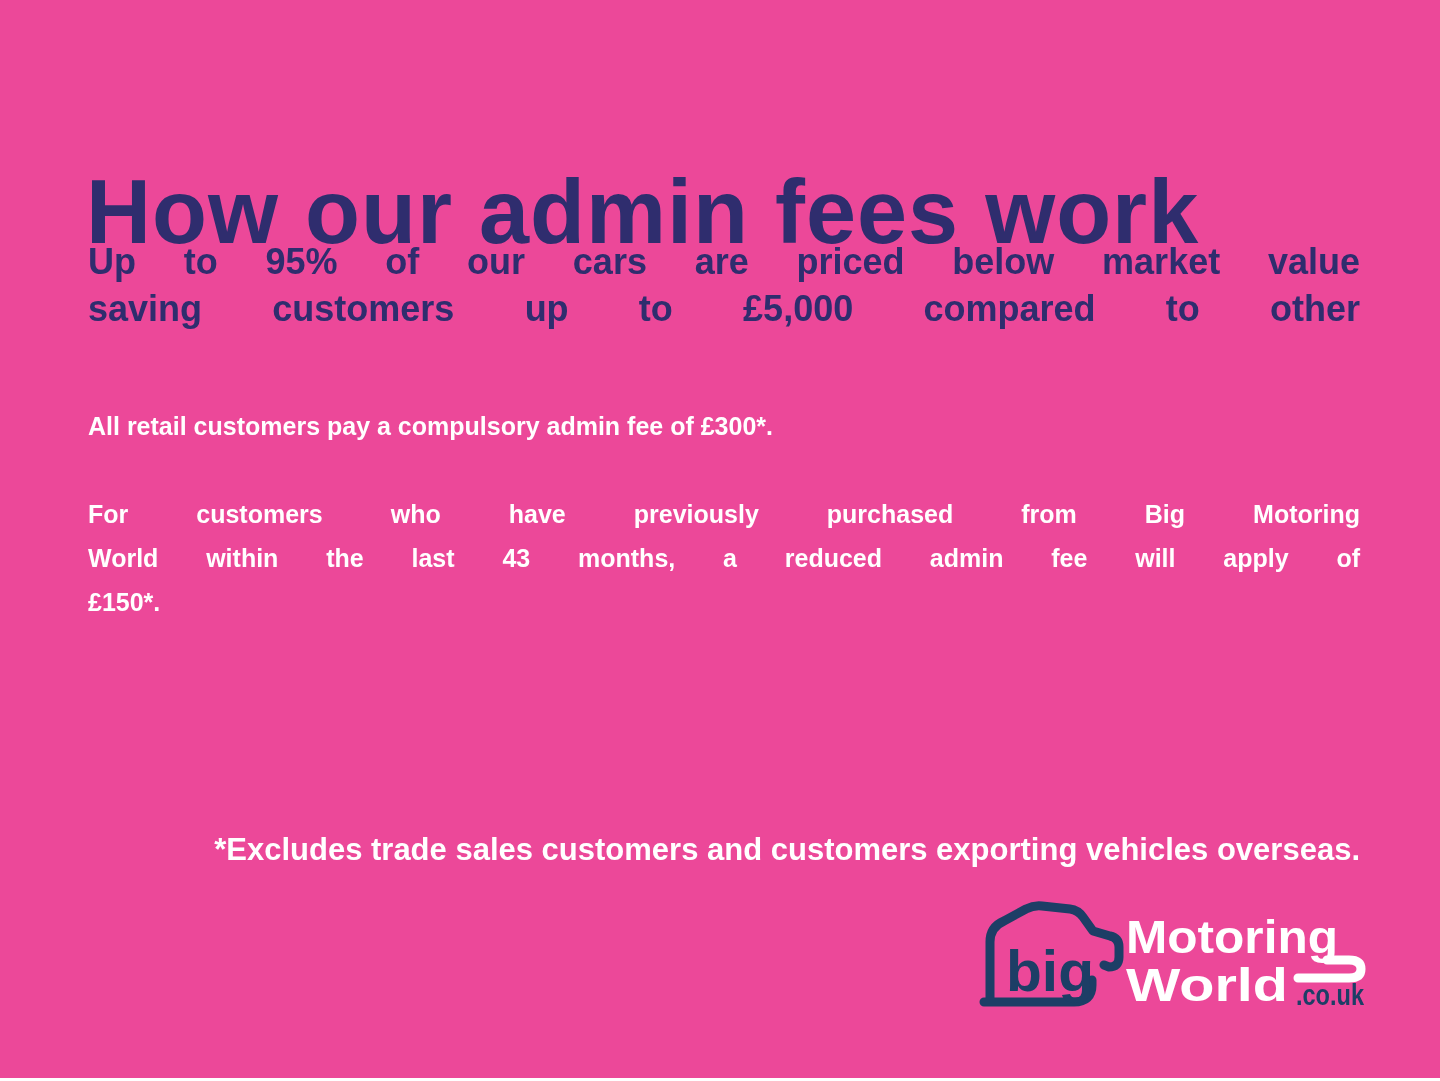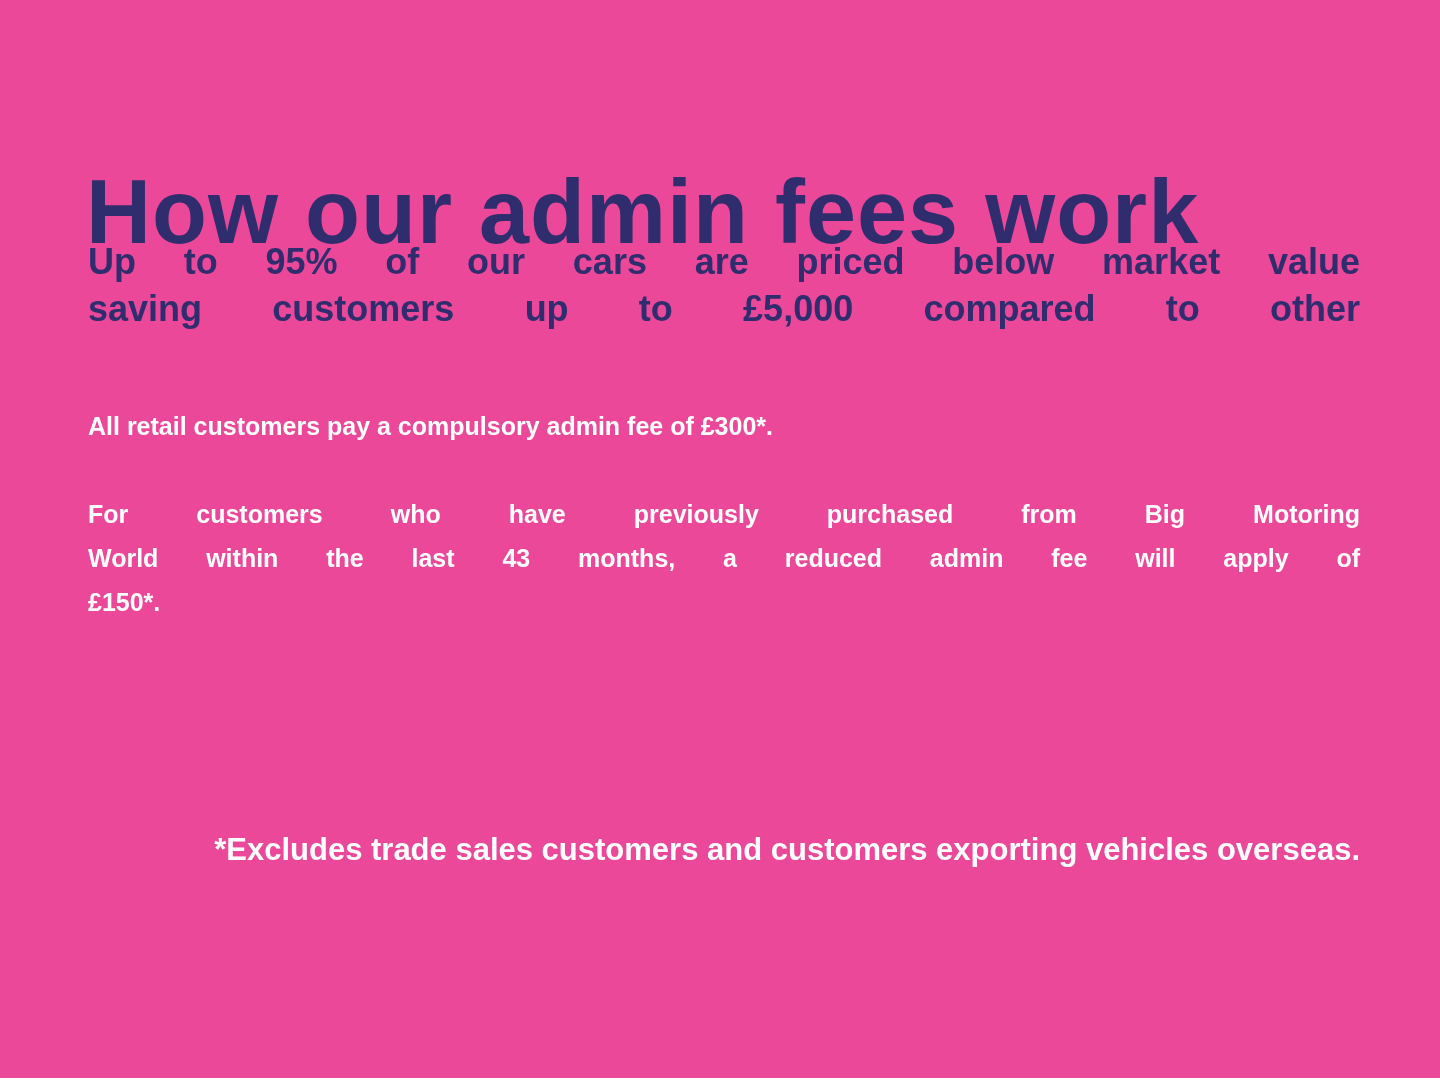--- a/index.html
+++ b/index.html
@@ -105,15 +105,34 @@
     <div class="line--j">For customers who have previously purchased from Big Motoring</div>
     <div class="line--j">World within the last 43 months, a reduced admin fee will apply of</div>
     <div>£150*.</div>
   </div>
 
   <div class="para para--3">
   </div>
 
   <div class="footnote">*Excludes trade sales customers and customers exporting vehicles overseas.</div>
 
+  <div class="logo">
+    <svg width="420" height="128" viewBox="0 0 420 128">
+
+      <g fill="none" stroke="#1D3E66" stroke-width="9" stroke-linecap="round" stroke-linejoin="round">
+
+        <path d="M 12 102 L 12 46 Q 12 31 26 25 L 48 13 Q 56 9 64 10 L 92 13 Q 100 14 105 21 L 115 35 L 132 40 Q 141 42 141 51 L 141 61 Q 141 71 131 71 L 126 69"></path>
+
+        <path d="M 6 106 L 96 106 Q 114 106 114 89 L 114 84"></path>
+      </g>
+
+      <text x="28" y="95" font-size="58" fill="#1D3E66" textLength="88" lengthAdjust="spacingAndGlyphs">big</text>
+
+      <text x="148" y="57" font-size="47" fill="#FFFFFF" textLength="212" lengthAdjust="spacingAndGlyphs">Motoring</text>
+
+      <path d="M 349 64 L 371 64 Q 383 64 383 73 Q 383 82 371 82 L 320 82" fill="none" stroke="#FFFFFF" stroke-width="9" stroke-linecap="round" stroke-linejoin="round"></path>
+      <text x="148" y="105" font-size="47" fill="#FFFFFF" textLength="162" lengthAdjust="spacingAndGlyphs">World</text>
+      <text x="318" y="109" font-size="30" fill="#1D3E66" textLength="68" lengthAdjust="spacingAndGlyphs">.co.uk</text>
+    </svg>
+  </div>
 
   <div class="bottom-strip"></div>
 </div>
 
 </body></html>

